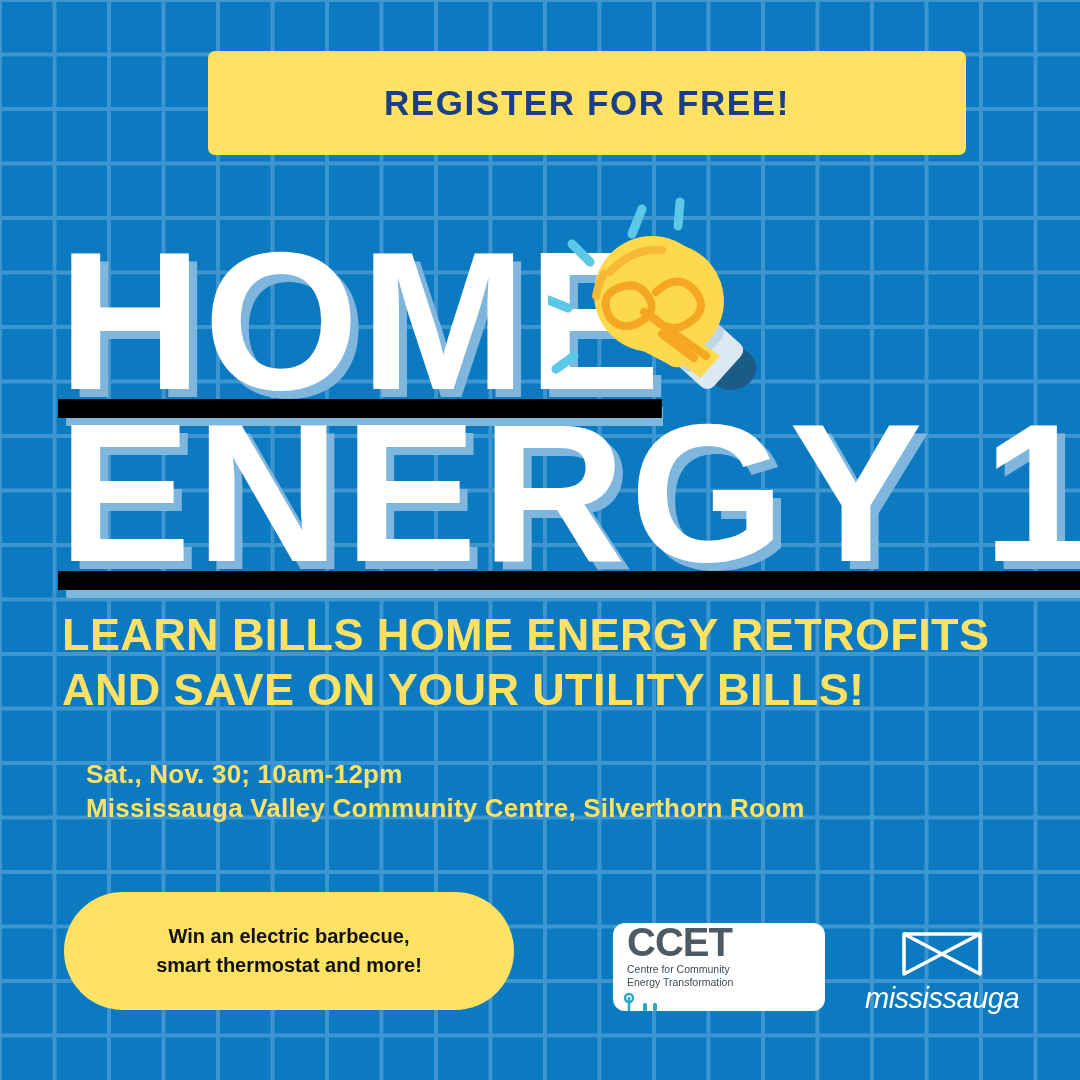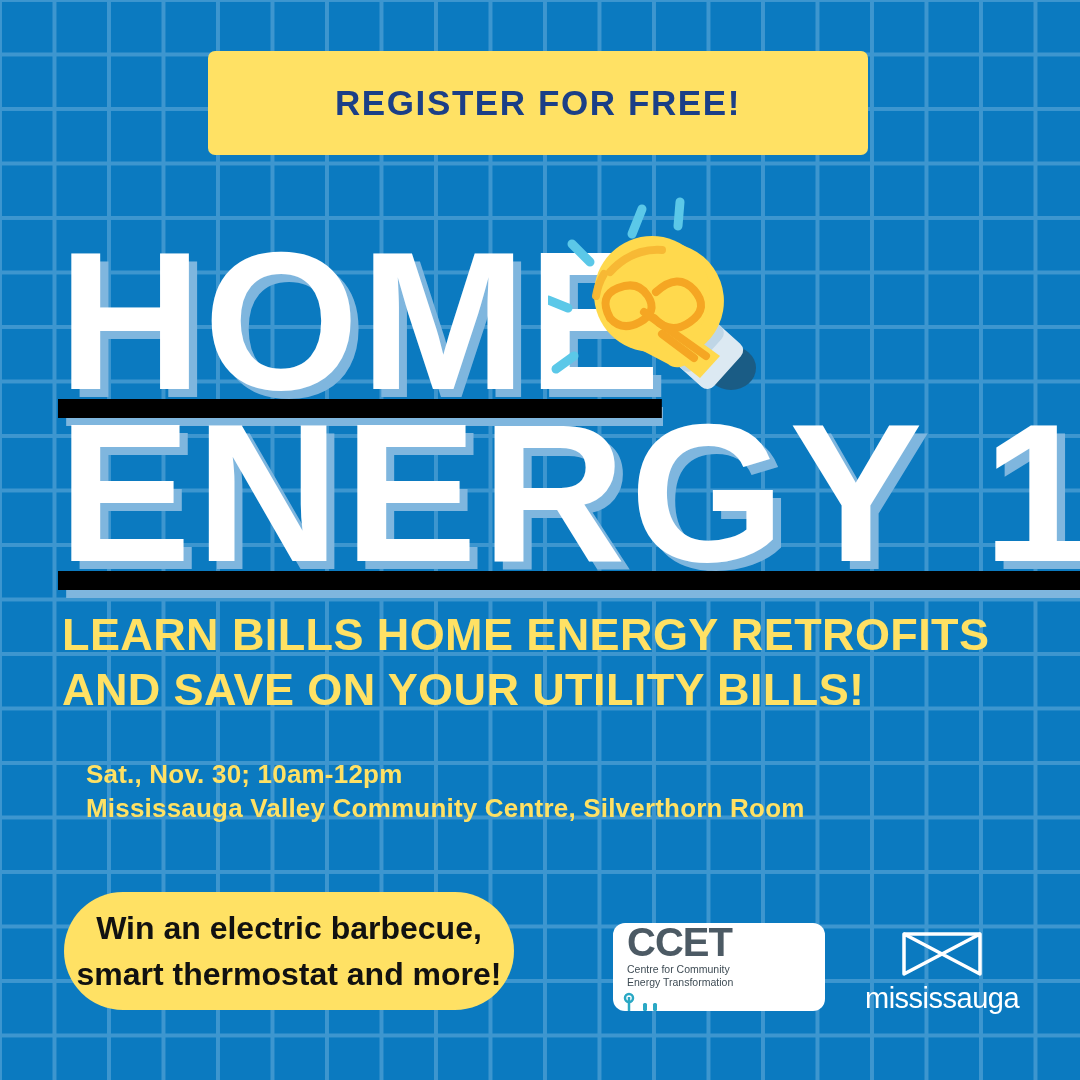--- a/index.html
+++ b/index.html
@@ -23,21 +23,21 @@
       linear-gradient(to right, #3d96cf 4px, transparent 4px),
       linear-gradient(to bottom, #3d96cf 4px, transparent 4px);
     background-size: 54.5px 54.5px;
     background-position: -2px -2px;
   }
   
   #register-banner {
     position: absolute;
     left: 208px;
     top: 51px;
-    width: 660px;
+    width: 758px;
     height: 104px;
     background: #ffe164;
     border-radius: 7px;
     display: flex;
     align-items: center;
     justify-content: center;
   }
   #register-banner .label {
     color: #1b3f87;
     font-size: 35px;
@@ -114,21 +114,21 @@
     height: 118px;
     background: #ffe164;
     border-radius: 62px;
     display: flex;
     flex-direction: column;
     align-items: center;
     justify-content: center;
   }
   #prize-pill .pill-line {
     color: #111111;
-    font-size: 32px;
+    font-size: 20px;
     font-weight: bold;
     line-height: 1.45;
     white-space: nowrap;
   }
   
   #ccet-logo {
     position: absolute;
     left: 613px;
     top: 923px;
     width: 212px;
@@ -163,20 +163,21 @@
   
   #mississauga-logo {
     position: absolute;
     left: 852px;
     top: 930px;
     width: 180px;
     height: 88px;
     display: flex;
     flex-direction: column;
     align-items: center;
+    font-style: italic;
   }
   #mississauga-mark { width: 88px; height: 48px; }
   #mississauga-wordmark {
     margin-top: 6px;
     color: #ffffff;
     font-size: 29px;
     letter-spacing: -0.5px;
     font-weight: normal;
     line-height: 1;
   }

